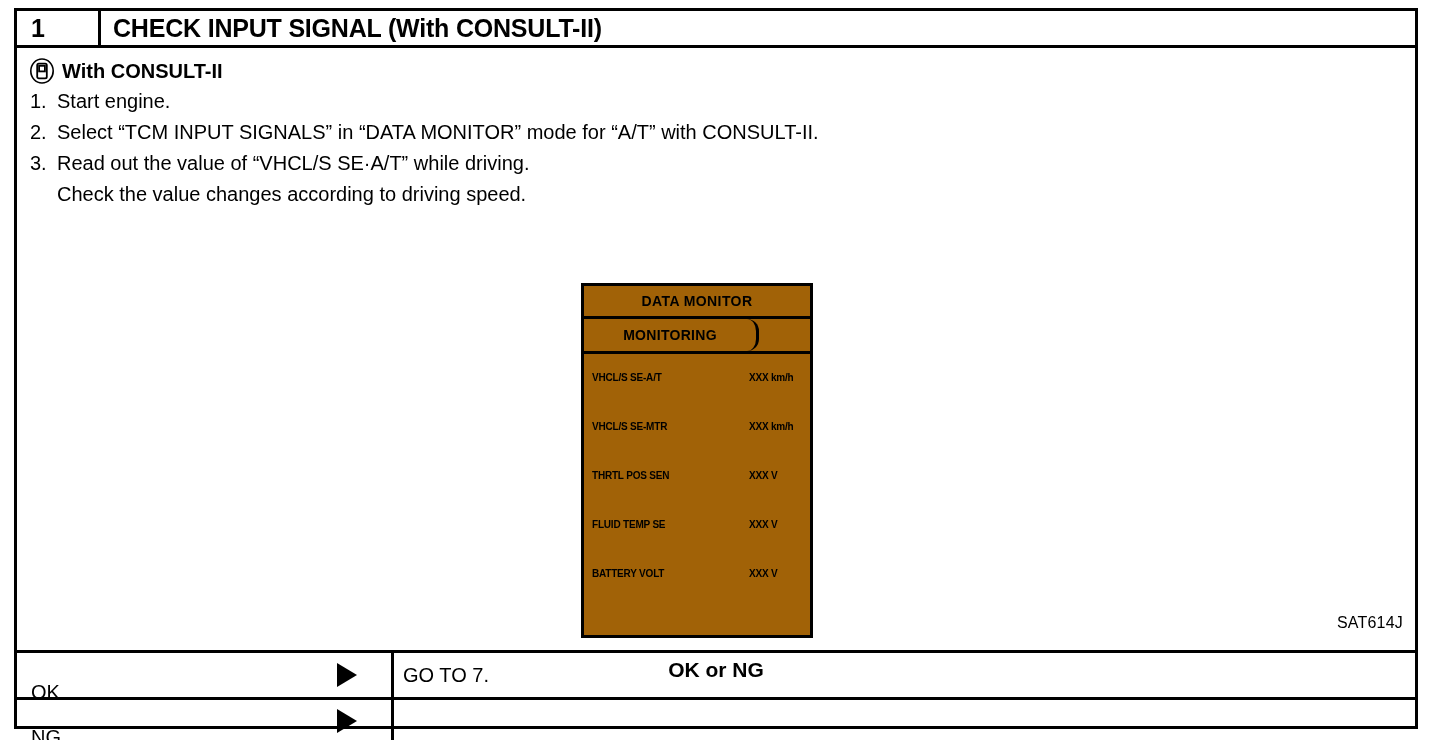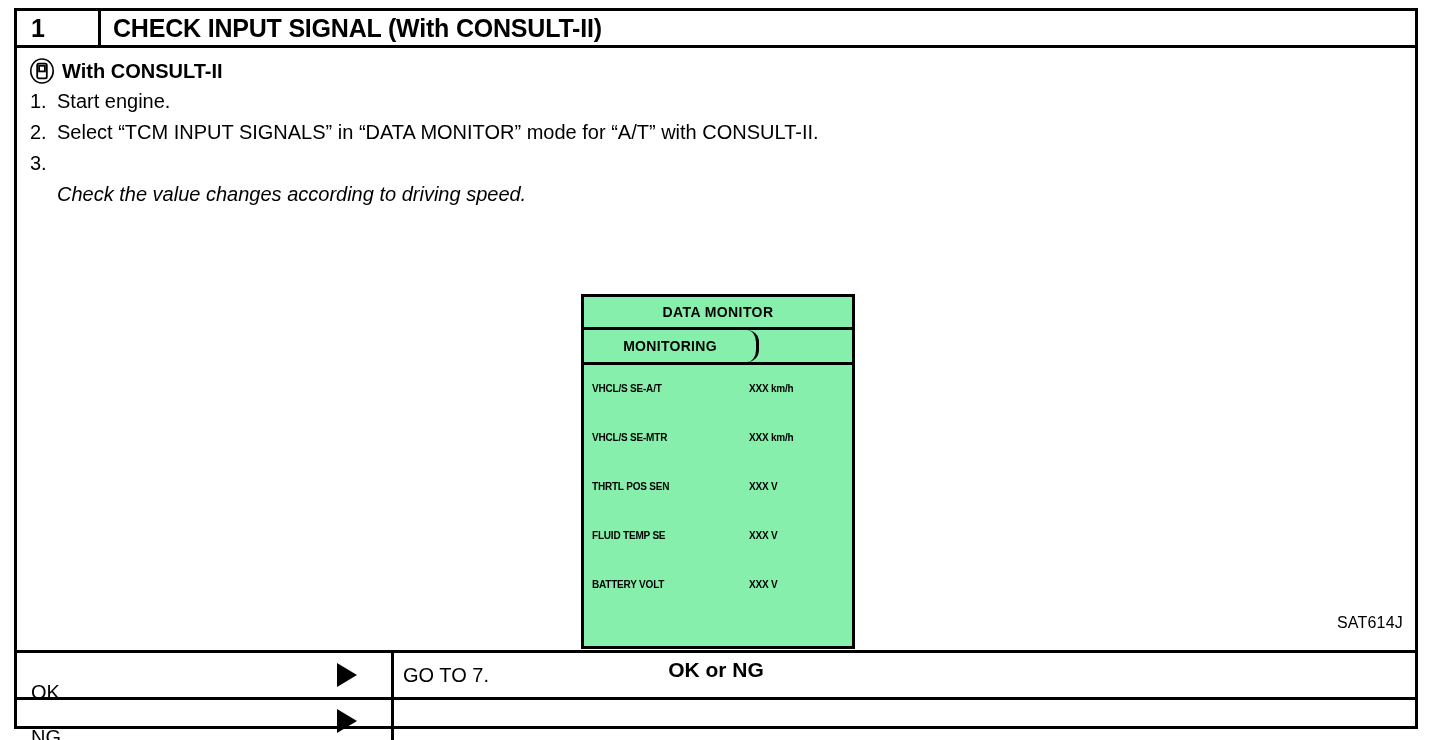--- a/index.html
+++ b/index.html
@@ -104,36 +104,34 @@
     width: 27px;
     flex: 0 0 27px;
   }
   .instruction-text {
     white-space: pre;
   }
   .instruction-subline {
     font-size: 20px;
     line-height: 31px;
     padding-left: 40px;
-    font-style: italic;
   }
 
   
   .monitor-figure {
     position: absolute;
     left: 564px;
     top: 225px;
     width: 274px;
   }
   .monitor-box {
     border: 3px solid #000;
     box-sizing: border-box;
-    width: 274px;
-    background: #86efac;
-    margin-top: 11px;
+    width: 232px;
+    background: #a16207;
   }
   .monitor-title {
     height: 30px;
     border-bottom: 3px solid #000;
     display: flex;
     align-items: center;
     justify-content: center;
     font-size: 14px;
     font-weight: bold;
     letter-spacing: 0.4px;
@@ -274,20 +272,21 @@
       <li class="instruction-item">
         <span class="instruction-num">1.</span>
         <span class="instruction-text">Start engine.</span>
       </li>
       <li class="instruction-item">
         <span class="instruction-num">2.</span>
         <span class="instruction-text">Select “TCM INPUT SIGNALS” in “DATA MONITOR” mode for “A/T” with CONSULT-II.</span>
       </li>
       <li class="instruction-item">
         <span class="instruction-num">3.</span>
+        <span class="instruction-text">Read out the value of “VHCL/S SE·A/T” while driving.</span>
       </li>
     </ul>
     <div class="instruction-subline">Check the value changes according to driving speed.</div>
 
     <div class="monitor-figure">
       <div class="monitor-box">
         <div class="monitor-title">DATA MONITOR</div>
         <div class="monitor-subhead">
           <div class="monitor-subhead-left">MONITORING</div>
           <div class="monitor-subhead-right"></div>

